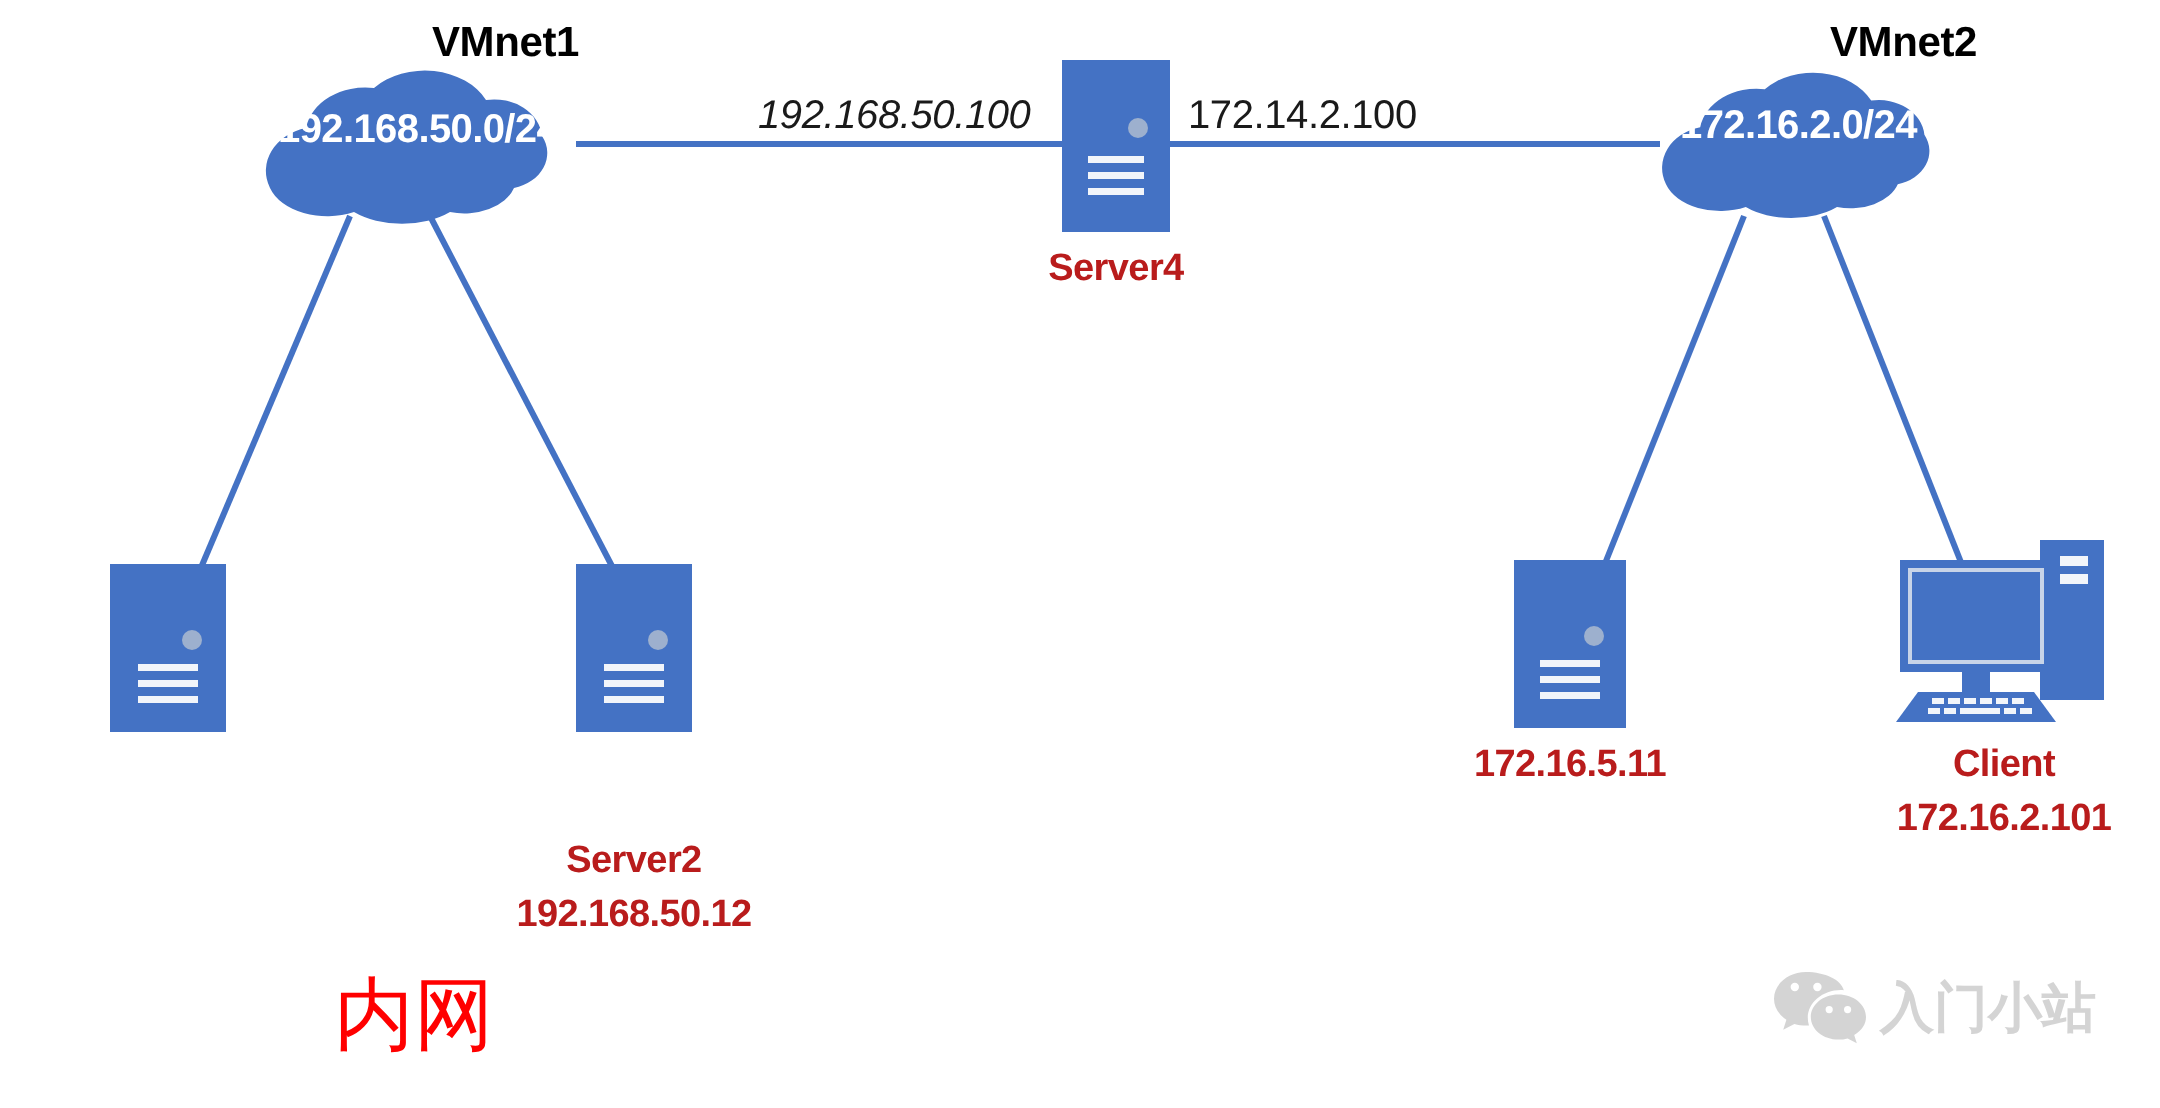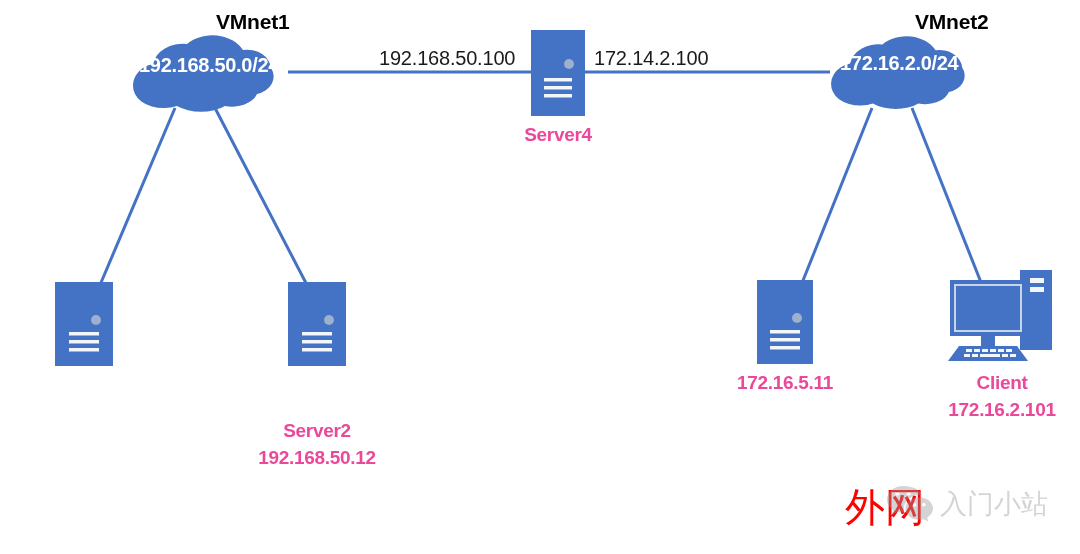--- a/index.html
+++ b/index.html
@@ -49,21 +49,21 @@
     color: #1a1a1a;
     white-space: nowrap;
     background: #ffffff;
     letter-spacing: -0.2px;
   }
   .node-caption {
     position: absolute;
     text-align: center;
     font-weight: bold;
     font-size: 19px;
-    color: #ec4899;
+    color: #b91c1c;
     line-height: 27px;
     white-space: nowrap;
     letter-spacing: -0.3px;
   }
   .zone-label {
     position: absolute;
     font-size: 40px;
     color: #ff0000;
     font-weight: normal;
     white-space: nowrap;
@@ -133,21 +133,21 @@
         a26,18 0 0 1 -32,12
         a34,20 0 0 1 -48,0
         a30,20 0 0 1 -42,-12
         a26,22 0 0 1 18,-30
         Z"></path>
     </svg>
   </div>
   <div class="cloud-title" style="left:915px; top:10px;">VMnet2</div>
   <div class="cloud-label" style="left:840px; top:52px;">172.16.2.0/24</div>
 
-  <div class="link-label" style="left:379px; top:47px;">192.168.50.100</div>
+  <div class="link-label" style="left:379px; top:47px;font-style:italic;">192.168.50.100</div>
   <div class="link-label" style="left:594px; top:47px;">172.14.2.100</div>
 
   <div class="node" style="left:531px; top:30px;">
     <svg width="54" height="86" viewBox="0 0 54 86">
       <rect x="0" y="0" width="54" height="86" fill="#4472C4"></rect>
       <circle cx="38" cy="34" r="5" fill="#9DB0CE"></circle>
       <rect x="13" y="48" width="28" height="3.5" fill="#F2F5FA"></rect>
       <rect x="13" y="56" width="28" height="3.5" fill="#F2F5FA"></rect>
       <rect x="13" y="64" width="28" height="3.5" fill="#F2F5FA"></rect>
     </svg>
@@ -219,23 +219,23 @@
         <rect x="56" y="88" width="6" height="3"></rect>
         <rect x="64" y="88" width="6" height="3"></rect>
       </g>
     </svg>
   </div>
   <div class="node-caption" style="left:921px; top:369px; width:162px;">
     <div>Client</div>
     <div>172.16.2.101</div>
   </div>
 
-  <div class="zone-label" style="left:845px; top:480px;">外网</div>
-
-  <div class="watermark" style="left:886px; top:483px;">
+  <div class="zone-label" style="left:167px; top:480px;">内网</div>
+
+  <div class="watermark" style="left:886px; top:483px;font-weight:bold;">
     <svg width="48" height="42" viewBox="0 0 48 42">
       <path fill="#9A9A9A" d="M17,3 C8.2,3 1,9 1,16.4 c0,4.2 2.4,8 6.2,10.5 l-1.6,5 5.6,-2.9
         c1.8,0.5 3.8,0.8 5.8,0.8 0.5,0 1,0 1.5,-0.1 -0.4,-1.2 -0.6,-2.5 -0.6,-3.8
         C17.9,18.3 25.3,12 34.4,12 c0.5,0 1,0 1.5,0.1 C34.6,6.9 26.5,3 17,3 Z
         M11.4,12.6 a2.1,2.1 0 1 1 0,-4.2 a2.1,2.1 0 0 1 0,4.2 Z
         M22.7,12.6 a2.1,2.1 0 1 1 0,-4.2 a2.1,2.1 0 0 1 0,4.2 Z"></path>
       <path fill="#9A9A9A" d="M47,25.5 C47,19.2 40.8,14.2 33.2,14.2 25.6,14.2 19.4,19.2 19.4,25.5
         c0,6.3 6.2,11.3 13.8,11.3 1.6,0 3.2,-0.2 4.6,-0.6 l4.6,2.4 -1.3,-4.1
         C44.9,32.3 47,29.1 47,25.5 Z
         M28.6,23.6 a1.8,1.8 0 1 1 0,-3.6 a1.8,1.8 0 0 1 0,3.6 Z

